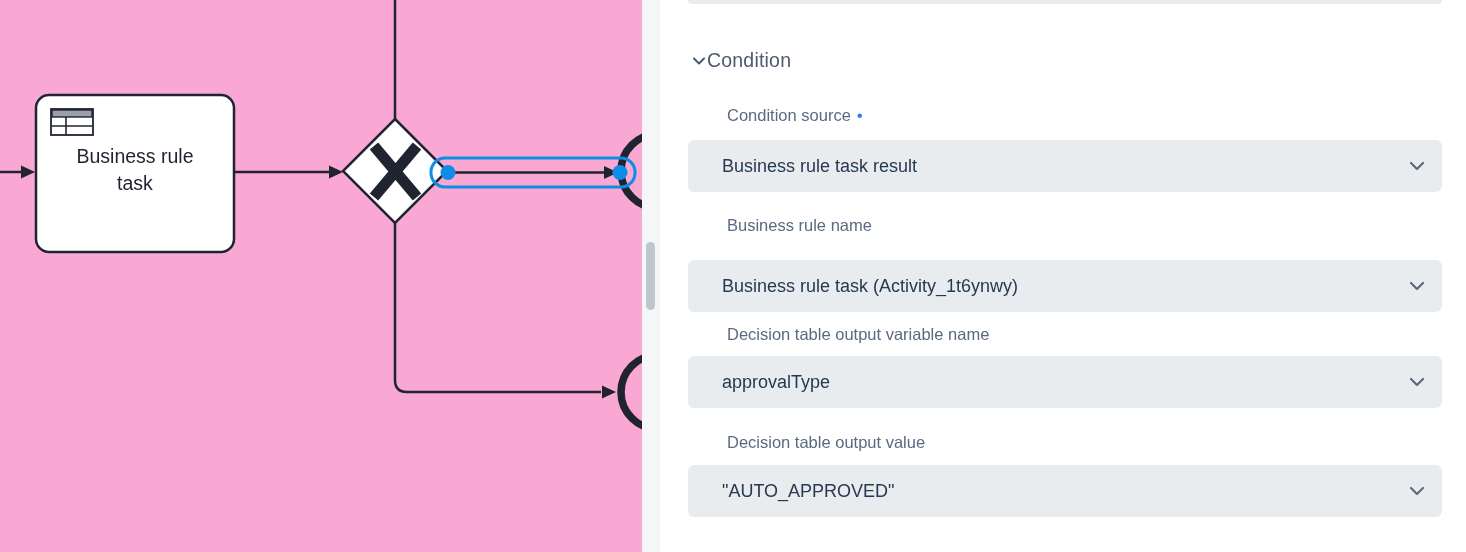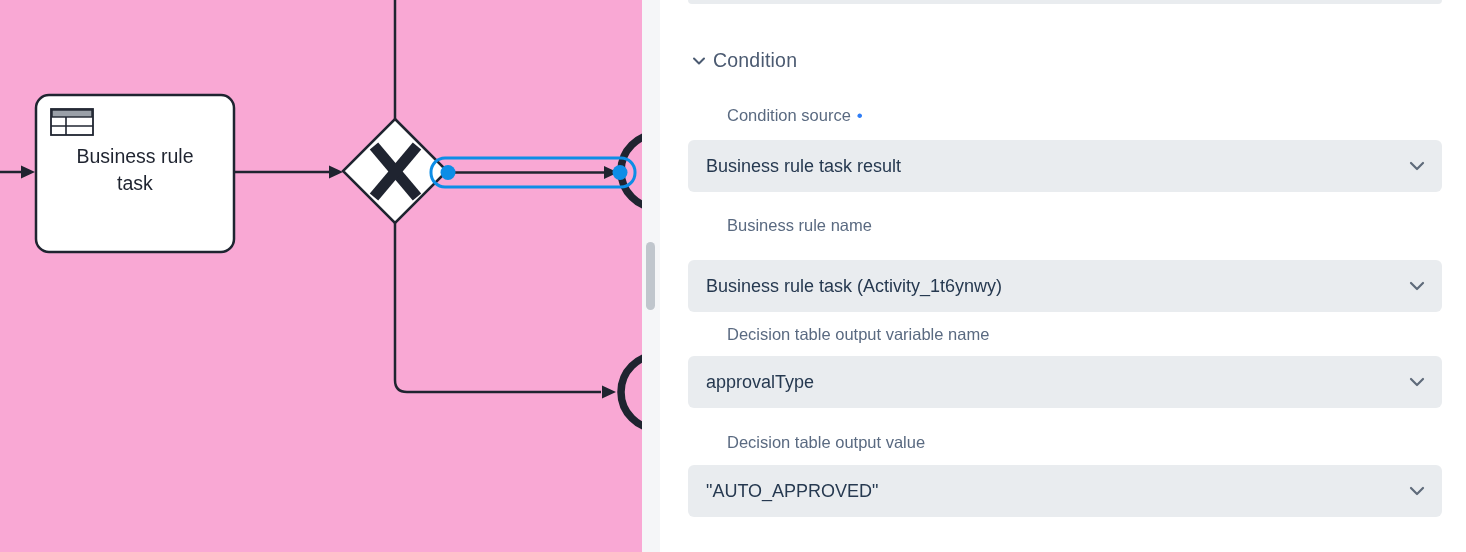--- a/index.html
+++ b/index.html
@@ -35,21 +35,21 @@
     background: #ffffff;
   }
   .cutoff-bar {
     position: absolute; left: 28px; top: 0;
     width: 754px; height: 4px;
     background: #e9ecef;
     border-radius: 0 0 6px 6px;
   }
   .section-header {
     position: absolute; left: 31px; top: 49px;
-    display: flex; align-items: center; gap: 6px;
+    display: flex; align-items: center; gap: 0;
     cursor: pointer;
   }
   .section-header .title {
     font-size: 19.5px; font-weight: 500; color: #4b5a71;
     letter-spacing: 0.2px;
   }
   .field-label {
     position: absolute; left: 31px;
     font-size: 16.5px; color: #5a6a81;
     white-space: nowrap;
@@ -62,21 +62,21 @@
     position: absolute; left: 28px;
     width: 754px; height: 52px;
     background: #e9ecef;
     border-radius: 6px;
     display: flex; align-items: center;
     padding: 0 44px 0 18px;
     cursor: pointer;
   }
   .select-box .value {
     font-size: 18px; color: #263950;
-    white-space: nowrap; overflow: hidden;
+    white-space: nowrap; overflow: hidden; margin-left: 16px;
   }
   .select-box .chev {
     position: absolute; right: 17px; top: 50%;
     transform: translateY(-50%);
     display: flex;
   }
   .lbl1 { top: 106px; }
   .sel1 { top: 140px; }
   .lbl2 { top: 216px; }
   .sel2 { top: 260px; }

